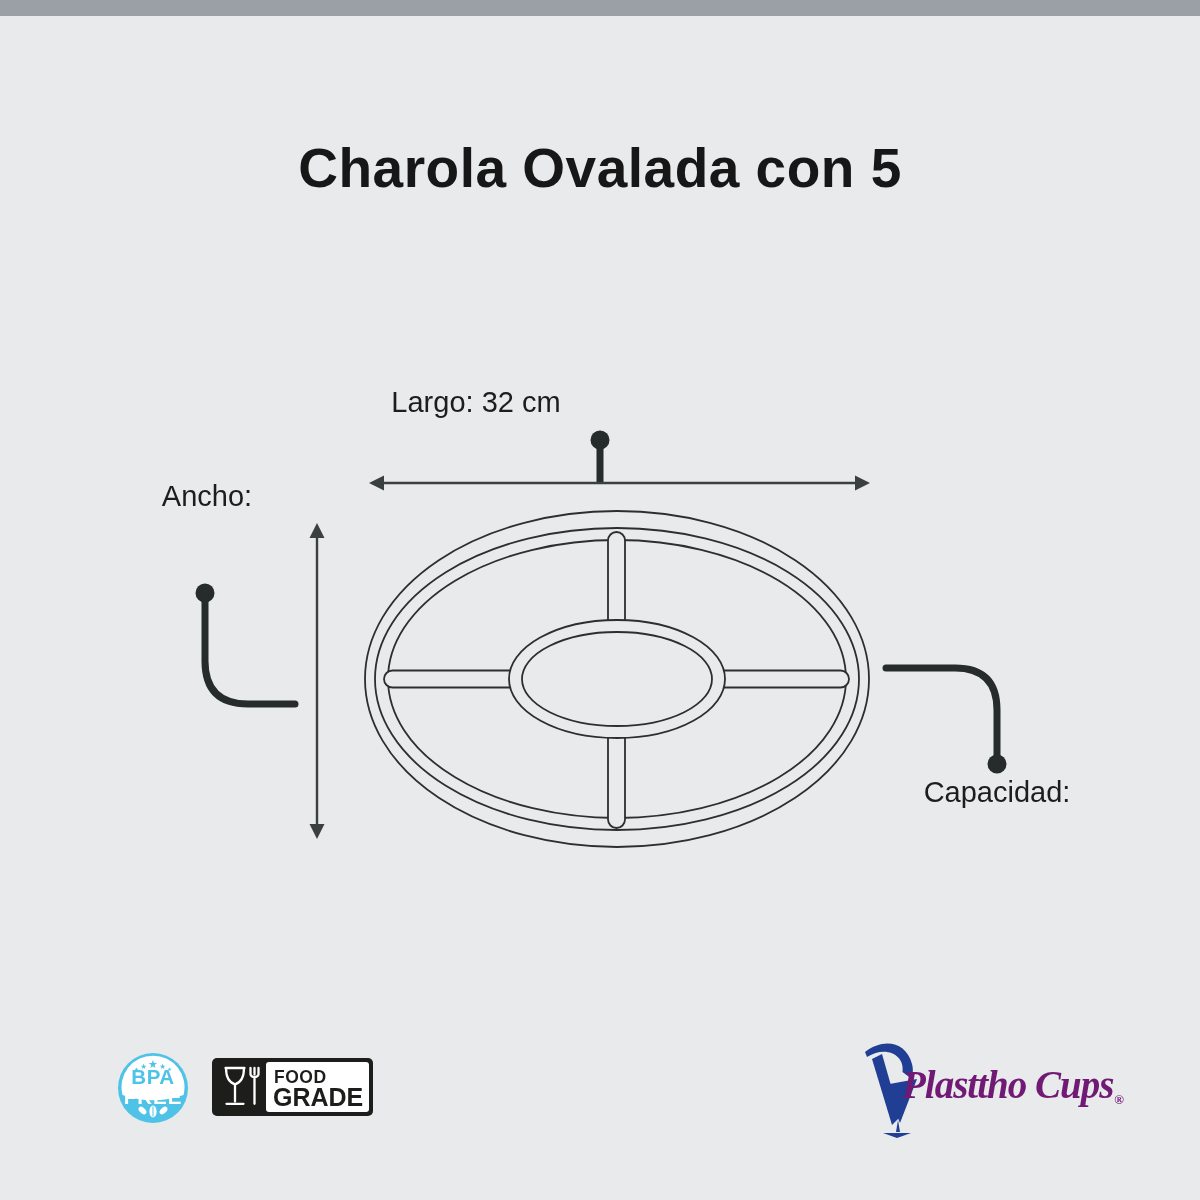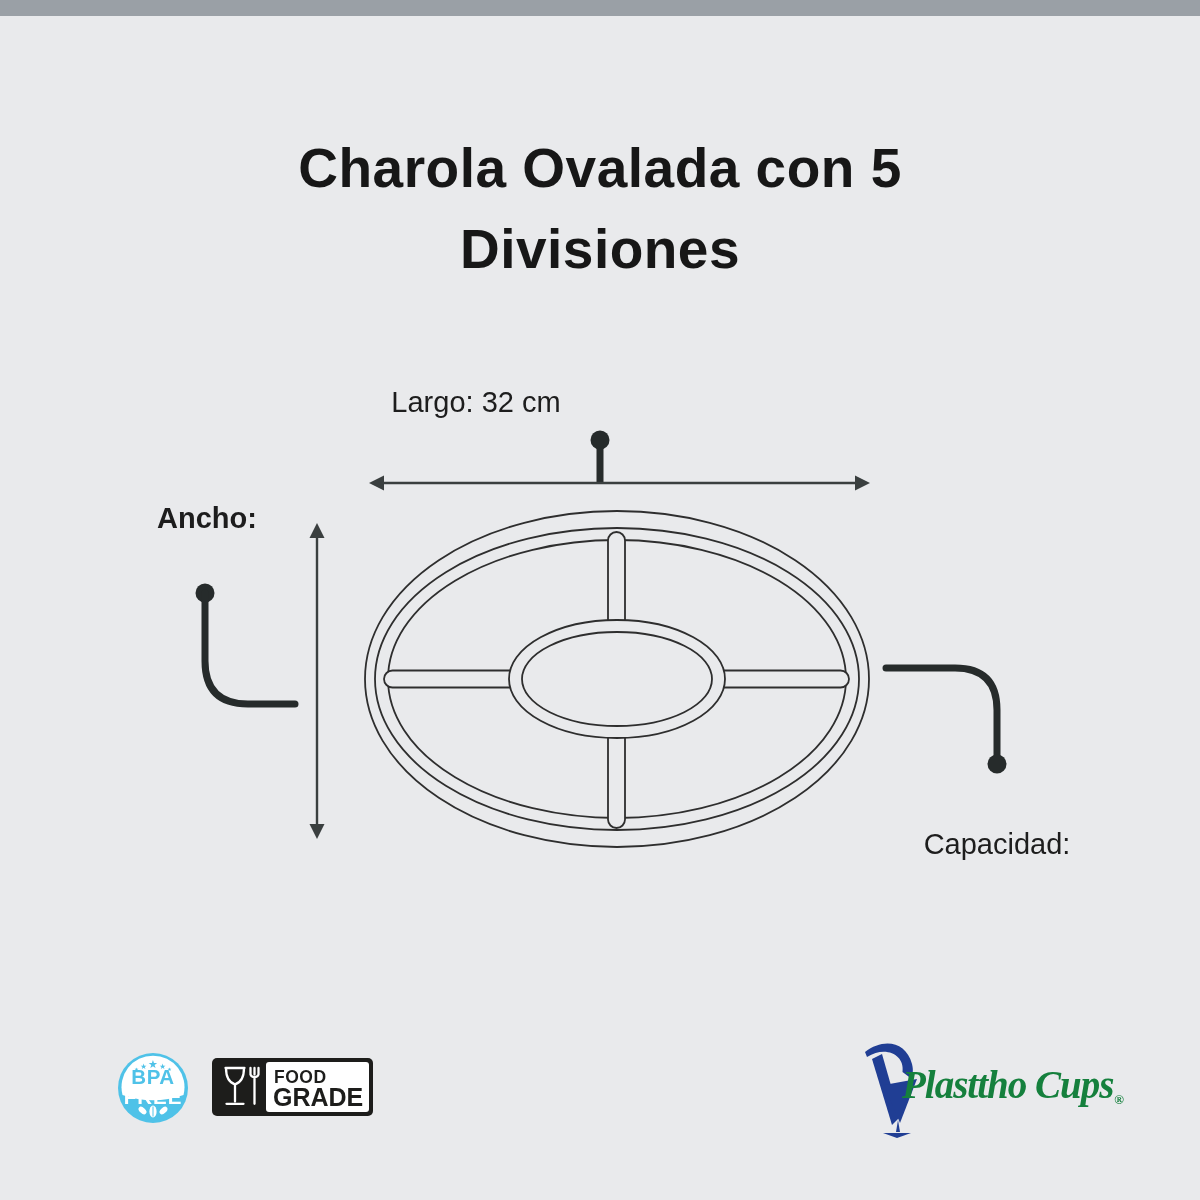--- a/index.html
+++ b/index.html
@@ -12,41 +12,40 @@
   .title{
     position:absolute; top:112px; left:0; width:1200px;
     text-align:center; font-size:55px; line-height:81px; font-weight:600;
     letter-spacing:.5px; color:#171717;
   }
   .dim-label{
     position:absolute; font-size:29px; font-weight:500; color:#1d1d1d;
     text-align:center; line-height:37px;
   }
   .label-largo{ top:368px; left:0; width:952px; }
-  .label-ancho{ top:484px; left:107px; width:200px;font-weight:bold; }
-  .label-capacidad{ top:810px; left:897px; width:200px; }
+  .label-ancho{ top:462px; left:107px; width:200px; }
+  .label-capacidad{ top:758px; left:897px; width:200px; }
   .overlay-svg{ position:absolute; left:0; top:0; }
   .badge-bpa{ position:absolute; left:118px; top:1037px; }
   .badge-food{ position:absolute; left:212px; top:1042px; }
   .logo-mark{ position:absolute; left:864px; top:1022px; }
   .logo-text{
     position:absolute; left:902px; top:1046px; width:260px;
     font-family:"Liberation Serif", serif; font-style:italic; font-weight:bold;
-    font-size:39px; letter-spacing:-1px; color:#15803d; white-space:nowrap;
+    font-size:39px; letter-spacing:-1px; color:#701a75; white-space:nowrap;
   }
   .logo-reg{ font-size:13px; letter-spacing:0; position:relative; top:6px; left:1px;}
 </style>
 </head>
 <body>
 
 <div class="canvas">
 
   <div class="title">
     <div>Charola Ovalada con 5</div>
-    <div>Divisiones</div>
   </div>
 
   <div class="dim-label label-largo">
     <span>Largo: 32 cm</span>
   </div>
 
   <div class="dim-label label-ancho">
     <div>Ancho:</div>
   </div>
 

